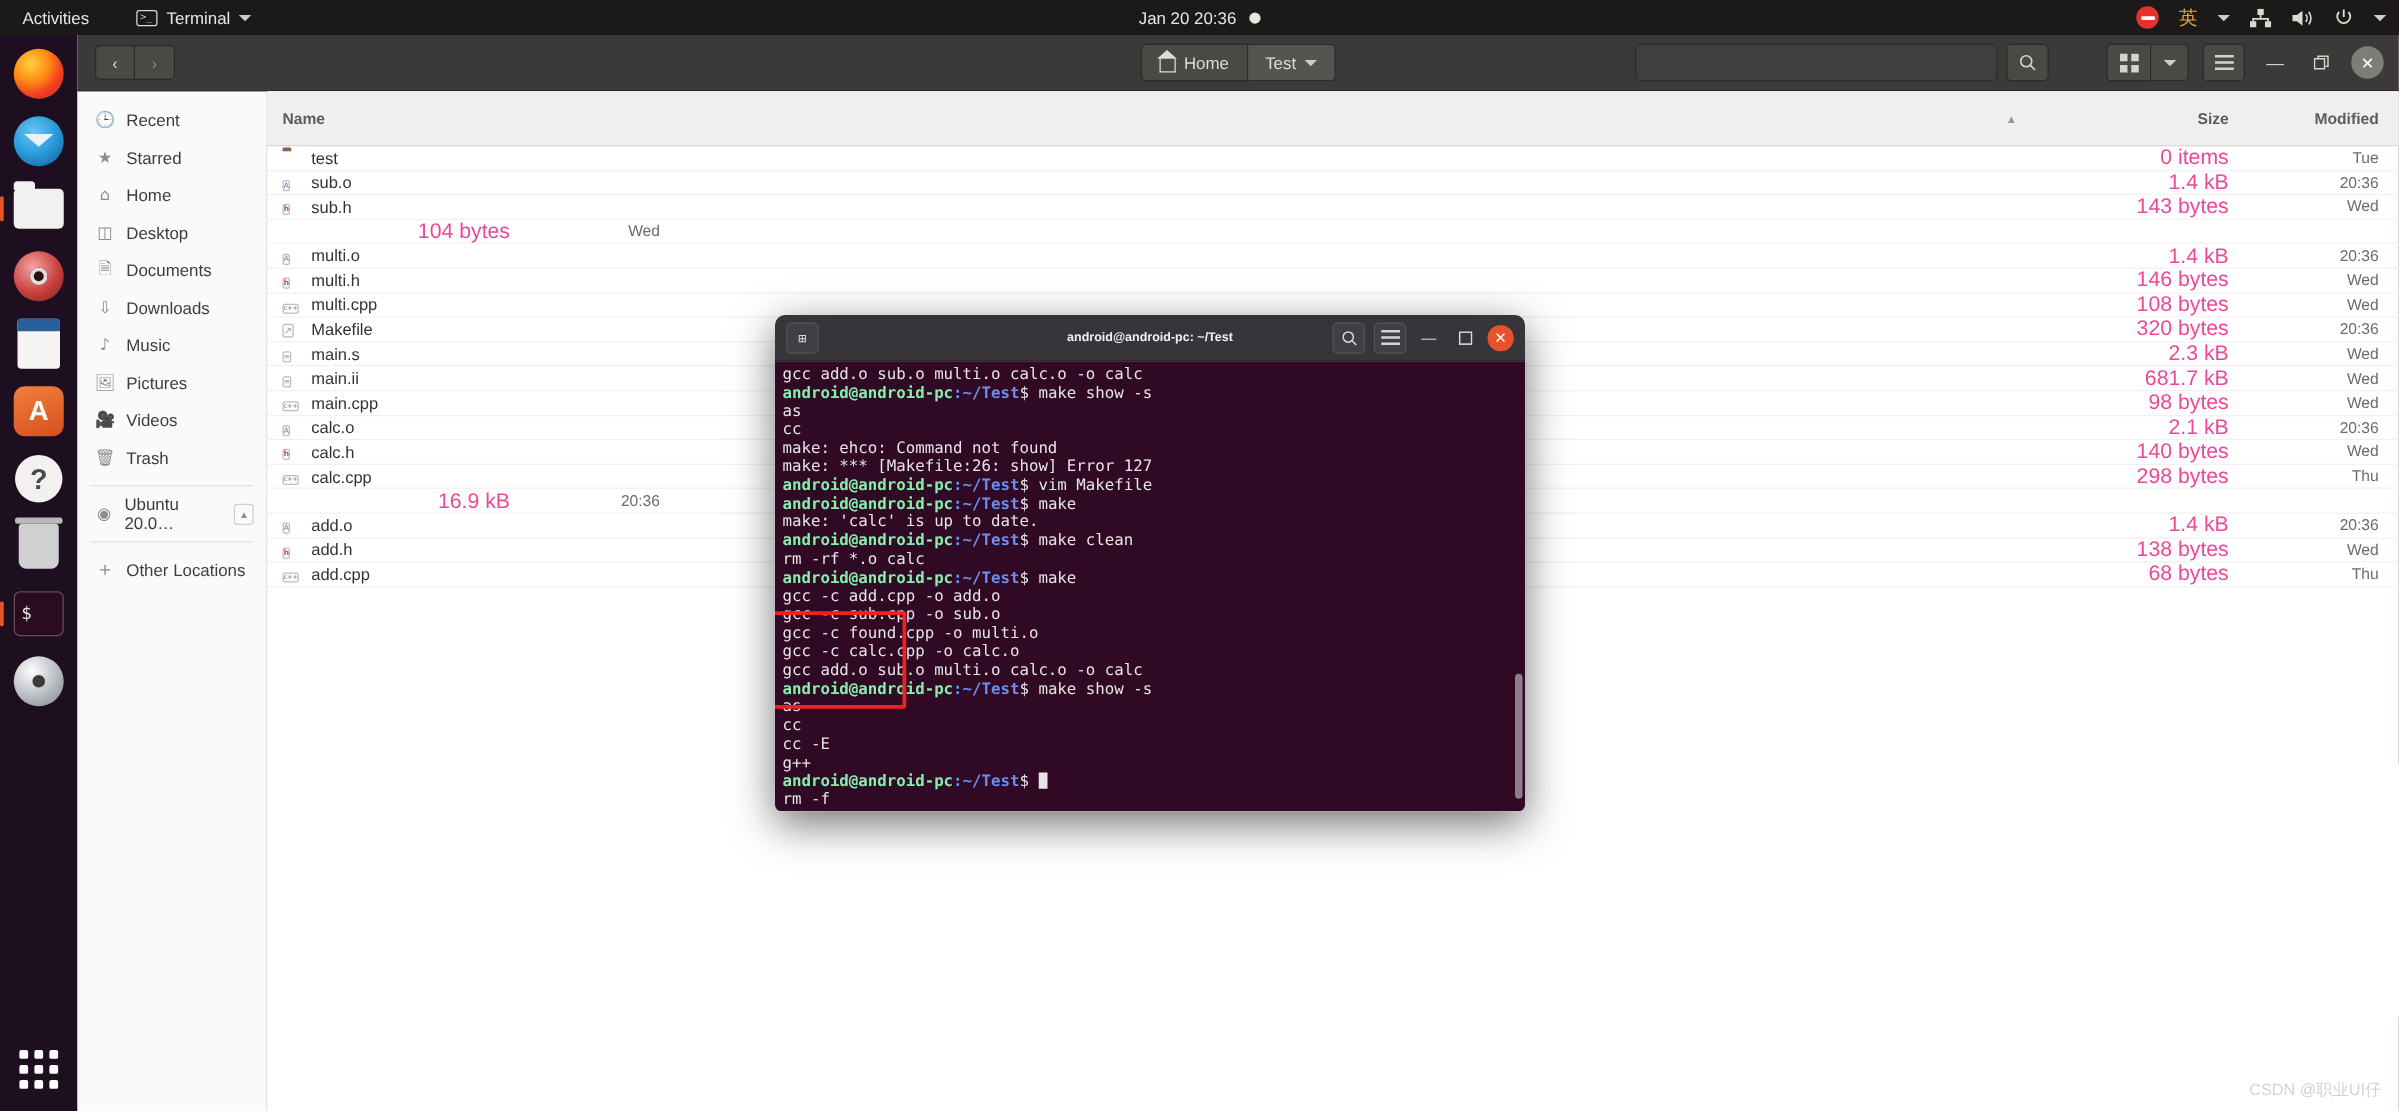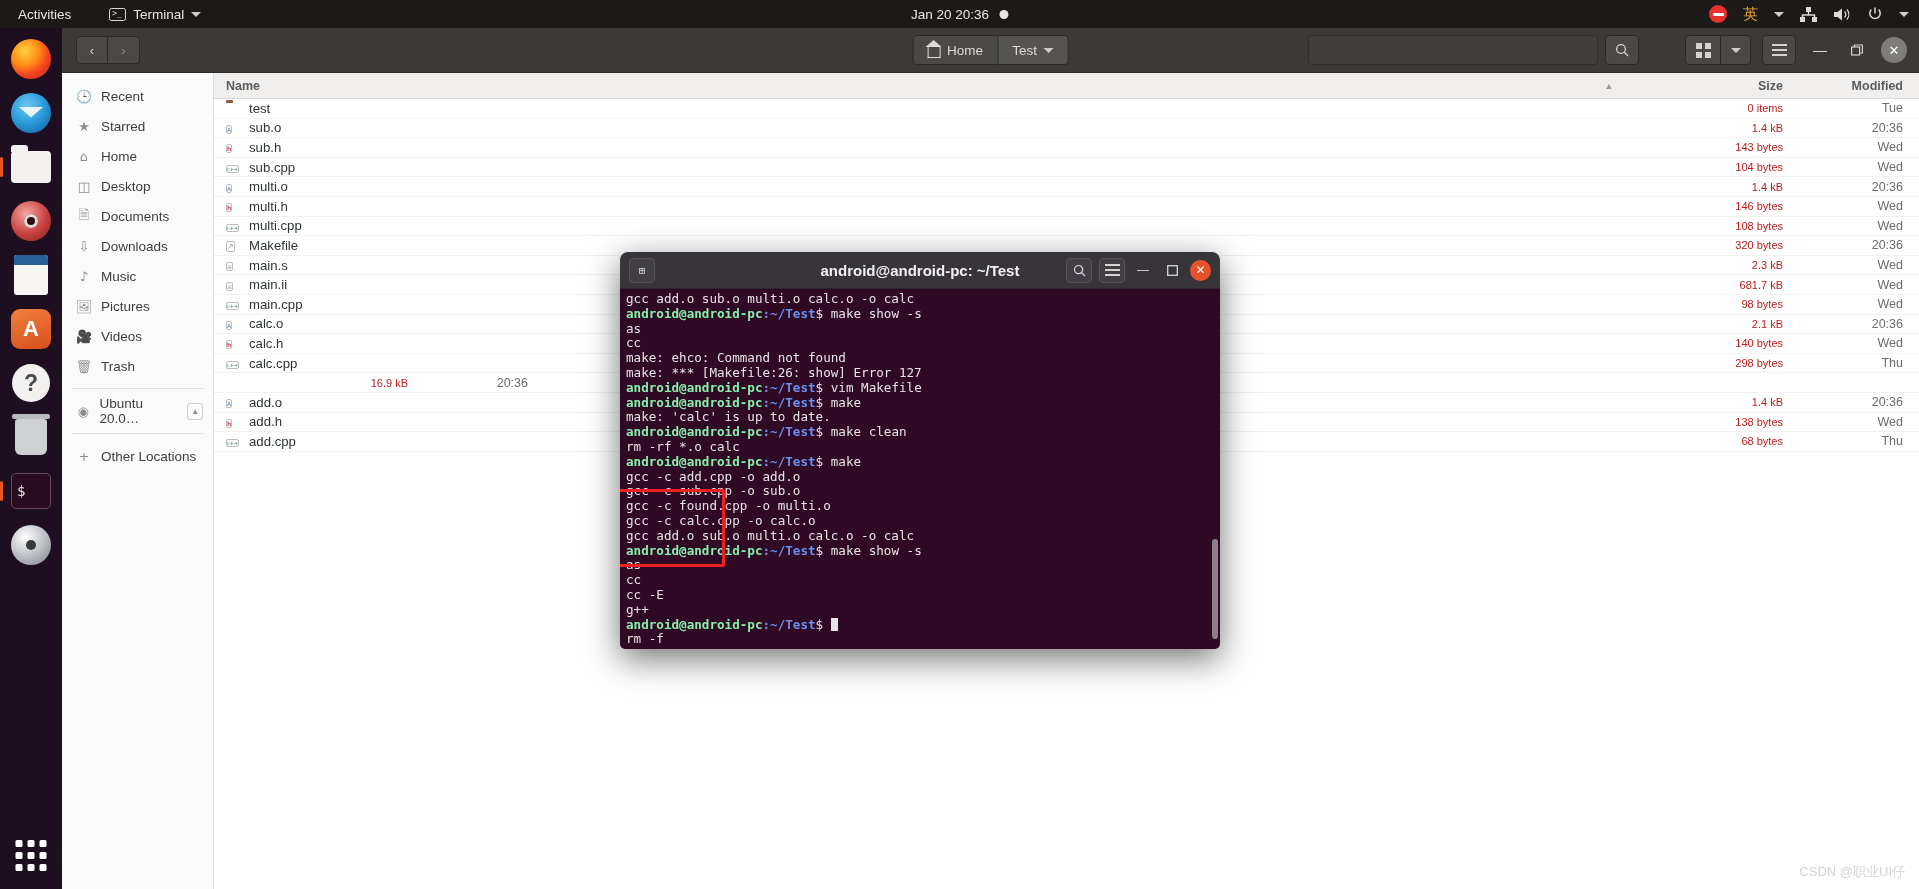--- a/index.html
+++ b/index.html
@@ -132,33 +132,33 @@
     font-size: 13.5px; color: #3d3d3d; position: relative;
   }
   .side-ico { width: 16px; height: 16px; display: flex; align-items: center; justify-content: center;
     color: #8f8d8a; font-size: 13px; font-family: "DejaVu Sans", sans-serif; }
   .side-sep { height: 1px; background: #e3e1de; margin: 7px 10px; }
   .eject { margin-left: auto; width: 17px; height: 17px; border: 1px solid #cfcdca; border-radius: 3px;
     color: #8f8d8a; font-size: 8px; display: flex; align-items: center; justify-content: center; }
 
   .filelist { flex: 1; background: #fff; position: relative; }
   .col-head {
-    height: 26px; background: #f0efee; border-bottom: 1px solid #dbd9d6;
+    height: 44px; background: #f0efee; border-bottom: 1px solid #dbd9d6;
     display: flex; align-items: center; font-size: 12.5px; color: #5c5c5c; font-weight: bold;
   }
   .ch-name { padding-left: 12px; flex: 1; }
   .ch-sortarrow { width: 40px; text-align: center; color: #9a9895; font-size: 9px; font-weight: normal; }
   .ch-size { width: 170px; text-align: right; padding-right: 16px; }
   .ch-mod { width: 120px; text-align: right; padding-right: 16px; }
   .frow {
     height: 19.6px; display: flex; align-items: center;
     font-size: 13.2px; color: #2e3436; border-bottom: 1px solid #f2f1f0;
   }
   .fname { flex: 1; display: flex; align-items: center; gap: 8px; padding-left: 12px; }
-  .fsize { width: 210px; text-align: right; padding-right: 16px; color: #b91c1c; font-size: 11px; }
+  .fsize { width: 210px; text-align: right; padding-right: 16px; color: #ec4899; font-size: 17px; }
   .fmod { width: 120px; text-align: right; padding-right: 16px; color: #6b6b6b; font-size: 12.5px; }
 
   .fi { width: 15px; height: 16px; flex: 0 0 15px; position: relative; }
   .fi-folder { width: 15px; height: 12px; background: #9b6b52; border-radius: 1px 2px 2px 2px; margin-top: 2px; }
   .fi-folder::before { content: ""; position: absolute; top: 0px; left: 0; width: 7px; height: 3px;
     background: #8a5d46; border-radius: 1px 1px 0 0; }
   .fi-doc { width: 13px; height: 15px; background: #fdfdfd; border: 1px solid #bdbdbd; border-radius: 2px;
     font-size: 6px; line-height: 14px; text-align: center; font-family: "DejaVu Sans", sans-serif; overflow: hidden; }
   .fi-doc.t-o { color: #4a7fb5; }
   .fi-doc.t-h { color: #d0444c; font-weight: bold; }
@@ -176,21 +176,21 @@
     height: 37px; background: #37353a; display: flex; align-items: center; position: relative;
     border-bottom: 1px solid #2a282c;
   }
   .term-newtab {
     margin-left: 9px; width: 26px; height: 25px; border-radius: 4px; background: #413f45;
     border: 1px solid #555258; color: #d8d6da; display: flex; align-items: center; justify-content: center;
     font-size: 11px; font-family: "DejaVu Sans Mono", monospace;
   }
   .term-title {
     position: absolute; left: 0; right: 0; text-align: center; color: #f2f0f4;
-    font-size: 15px; font-weight: bold; pointer-events: none;
+    font-size: 10px; font-weight: bold; pointer-events: none;
   }
   .term-hbtns { margin-left: auto; display: flex; align-items: center; gap: 7px; padding-right: 9px; z-index: 2; }
   .thb { width: 26px; height: 25px; border-radius: 4px; background: #413f45; border: 1px solid #555258;
     color: #d8d6da; display: flex; align-items: center; justify-content: center; font-size: 12px; }
   .thb.plain { background: none; border: none; width: 22px; }
   .thb.close { background: #e7522a; border: none; border-radius: 50%; width: 21px; height: 21px; color: #fff; font-size: 12px; }
   .term-body {
     height: 360px; background: #300a24; position: relative; overflow: hidden;
     font-family: "DejaVu Sans Mono", monospace; font-size: 12.6px; line-height: 14.8px;
     color: #e8e4e6; padding: 3px 8px 0 6px;
@@ -441,24 +441,20 @@
             </div>
             <div class="frow">
               <div class="fname">
                 <span class="fi"><span class="fi-doc t-h">h</span></span>
                 <span>sub.h</span>
               </div>
               <div class="fsize">143 bytes</div>
               <div class="fmod">Wed</div>
             </div>
             <div class="frow">
-              <div class="fname">
-                <span class="fi"><span class="fi-doc t-cpp">c++</span></span>
-                <span>sub.cpp</span>
-              </div>
               <div class="fsize">104 bytes</div>
               <div class="fmod">Wed</div>
             </div>
             <div class="frow">
               <div class="fname">
                 <span class="fi"><span class="fi-doc t-o">A</span></span>
                 <span>multi.o</span>
               </div>
               <div class="fsize">1.4 kB</div>
               <div class="fmod">20:36</div>

